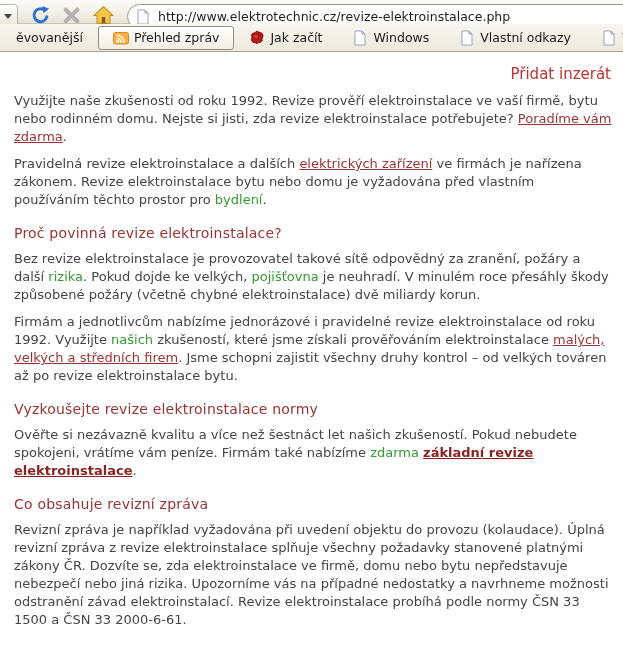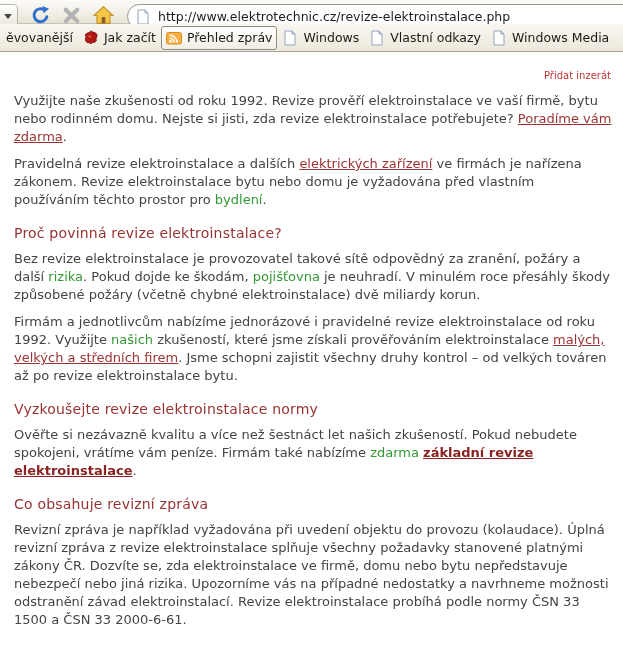--- a/index.html
+++ b/index.html
@@ -40,35 +40,35 @@
   .addressbar .page-ico { display:inline-flex; width:16px; height:16px; margin-right:7px; }
   .addressbar .url { font-size:12.5px; color:#1c1c1c; letter-spacing:0; white-space:nowrap; }
 
   .toolbar-links {
     position:relative; height:28px;
     background:linear-gradient(#f8f6ef,#ece9dc);
     border-bottom:1px solid #a6a295;
     display:flex; align-items:center; white-space:nowrap; overflow:hidden;
     padding-left:1px; font-size:12.5px; color:#1a1a1a;
   }
-  .bm-item { display:inline-flex; align-items:center; gap:5px; padding:3px 4px;
+  .bm-item { display:inline-flex; align-items:center; gap:5px; padding:3px 14px;
              border:1px solid transparent; border-radius:3px; cursor:pointer; }
   .bm-item.bm-active { background:linear-gradient(#ffffff,#f1eee4);
              border:1px solid #8f8c80; box-shadow:0 1px 1px rgba(255,255,255,.8) inset; }
   .bm-ico { display:inline-flex; width:16px; height:16px; }
   .bm-ico svg { width:16px; height:16px; }
 
   
   :root {
     --heading:#993333; --link-red:#993333; --link-green:#339933;
     --link-bold-red:#8b2222; --top-link:#bb3333; --body-text:#444444;
   }
   .content { padding:12px 10px 0 14px; width:623px; }
   .top-link-row { text-align:right; padding-right:2px; }
-  .top-link-row a { font-size:10px; color:var(--top-link); text-decoration:none; cursor:pointer; }
+  .top-link-row a { font-size:15px; color:var(--top-link); text-decoration:none; cursor:pointer; }
 
   .blocks p { font-size:13px; line-height:18px; color:var(--body-text);
               margin:9px 0; max-width:598px; }
   .blocks p.intro { }
   .blocks h2 { font-size:14px; font-weight:400; color:var(--heading);
                margin:16px 0 8px 0; letter-spacing:0.2px; }
   .blocks a { cursor:pointer; }
   .blocks a.red  { color:var(--link-red); text-decoration:underline; }
   .blocks a.green{ color:var(--link-green); }
   .blocks a.red-bold { color:var(--link-bold-red); text-decoration:underline; font-weight:bold; }
@@ -113,38 +113,38 @@
           </svg>
       </span>
       <span class="url">http://www.elektrotechnic.cz/revize-elektroinstalace.php</span>
     </div>
   </div>
 
   <div class="toolbar-links" id="bookmarks">
       <div class="bm-item">
         <span>ěvovanější</span>
       </div>
-      <div class="bm-item">
-        <span class="bm-ico">
-          <svg viewBox="0 0 16 16">
-            <path d="M8 0.8 C9.8 3 12.6 1.6 13.8 4.4 C15 7 12 8.2 13.4 10.8 C12 13.4 9.6 11.6 8 13.8 C6.2 11.8 4 13.8 2.8 11 C1.2 8.8 4.2 7.4 2.2 5 C3.8 2 6.2 3.6 8 0.8 Z" fill="#b01818" stroke="#7a0f0f" stroke-width="0.8"></path>
-            <circle cx="7" cy="6.5" r="1.6" fill="#d8502e"></circle>
-          </svg>
-        </span>
-        <span>Jak začít</span>
-      </div>
       <div class="bm-item bm-active">
         <span class="bm-ico">
           <svg viewBox="0 0 16 16">
             <rect x="0.5" y="2.5" width="15" height="11.5" rx="2" fill="#fbb040" stroke="#d88a1f"></rect>
             <circle cx="4.6" cy="11.4" r="1.4" fill="#ffffff"></circle>
             <path d="M3.6 8.2 a4.6 4.6 0 0 1 4.6 4.6 M3.6 5.2 a7.6 7.6 0 0 1 7.6 7.6" fill="none" stroke="#ffffff" stroke-width="1.5"></path>
           </svg>
         </span>
         <span>Přehled zpráv</span>
+      </div>
+      <div class="bm-item">
+        <span class="bm-ico">
+          <svg viewBox="0 0 16 16">
+            <path d="M8 0.8 C9.8 3 12.6 1.6 13.8 4.4 C15 7 12 8.2 13.4 10.8 C12 13.4 9.6 11.6 8 13.8 C6.2 11.8 4 13.8 2.8 11 C1.2 8.8 4.2 7.4 2.2 5 C3.8 2 6.2 3.6 8 0.8 Z" fill="#b01818" stroke="#7a0f0f" stroke-width="0.8"></path>
+            <circle cx="7" cy="6.5" r="1.6" fill="#d8502e"></circle>
+          </svg>
+        </span>
+        <span>Jak začít</span>
       </div>
       <div class="bm-item">
         <span class="bm-ico">
           <svg viewBox="0 0 16 16">
             <path d="M3 1 h7 l3 3 v11 h-10 z" fill="#ffffff" stroke="#93a3c0"></path>
             <path d="M10 1 l3 3 h-3 z" fill="#dbe4f3" stroke="#93a3c0"></path>
           </svg>
         </span>
         <span>Windows</span>
       </div>
@@ -169,21 +169,21 @@
     </div>
 
   <div class="content">
     <div class="top-link-row">
       <a>Přidat inzerát</a>
     </div>
     <div class="blocks" id="blocks">
         <p class="intro"><span>Využijte naše zkušenosti od roku 1992. Revize prověří elektroinstalace ve vaší firmě, bytu nebo rodinném domu. Nejste si jisti, zda revize elektroinstalace potřebujete? </span><a class="red">Poradíme vám zdarma</a><span>.</span></p>
         <p class=""><span>Pravidelná revize elektroinstalace a dalších </span><a class="red">elektrických zařízení</a><span> ve firmách je nařízena zákonem. Revize elektroinstalace bytu nebo domu je vyžadována před vlastním používáním těchto prostor pro </span><a class="green">bydlení</a><span>.</span></p>
         <h2>Proč povinná revize elektroinstalace?</h2>
-        <p class=""><span>Bez revize elektroinstalace je provozovatel takové sítě odpovědný za zranění, požáry a další </span><a class="green">rizika</a><span>. Pokud dojde ke škodám, </span><a class="green">pojišťovna</a><span> je neuhradí. V minulém roce přesáhly škody způsobené požáry (včetně chybné elektroinstalace) dvě miliardy korun.</span></p>
+        <p class=""><span>Bez revize elektroinstalace je provozovatel takové sítě odpovědný za zranění, požáry a další </span><a class="green">rizika</a><span>. Pokud dojde ke velkých, </span><a class="green">pojišťovna</a><span> je neuhradí. V minulém roce přesáhly škody způsobené požáry (včetně chybné elektroinstalace) dvě miliardy korun.</span></p>
         <p class=""><span>Firmám a jednotlivcům nabízíme jednorázové i pravidelné revize elektroinstalace od roku 1992. Využijte </span><a class="green">našich</a><span> zkušeností, které jsme získali prověřováním elektroinstalace </span><a class="red">malých, velkých a středních firem</a><span>. Jsme schopni zajistit všechny druhy kontrol – od velkých továren až po revize elektroinstalace bytu.</span></p>
         <h2>Vyzkoušejte revize elektroinstalace normy</h2>
         <p class=""><span>Ověřte si nezávazně kvalitu a více než šestnáct let našich zkušeností. Pokud nebudete spokojeni, vrátíme vám peníze. Firmám také nabízíme </span><a class="green">zdarma</a><span> </span><a class="red-bold">základní revize elektroinstalace</a><span>.</span></p>
         <h2>Co obsahuje revizní zpráva</h2>
         <p class=""><span>Revizní zpráva je například vyžadována při uvedení objektu do provozu (kolaudace). Úplná revizní zpráva z revize elektroinstalace splňuje všechny požadavky stanovené platnými zákony ČR. Dozvíte se, zda elektroinstalace ve firmě, domu nebo bytu nepředstavuje nebezpečí nebo jiná rizika. Upozorníme vás na případné nedostatky a navrhneme možnosti odstranění závad elektroinstalací. Revize elektroinstalace probíhá podle normy ČSN 33 1500 a ČSN 33 2000-6-61.</span></p>
       </div>
   </div>
 
 </div>
 

